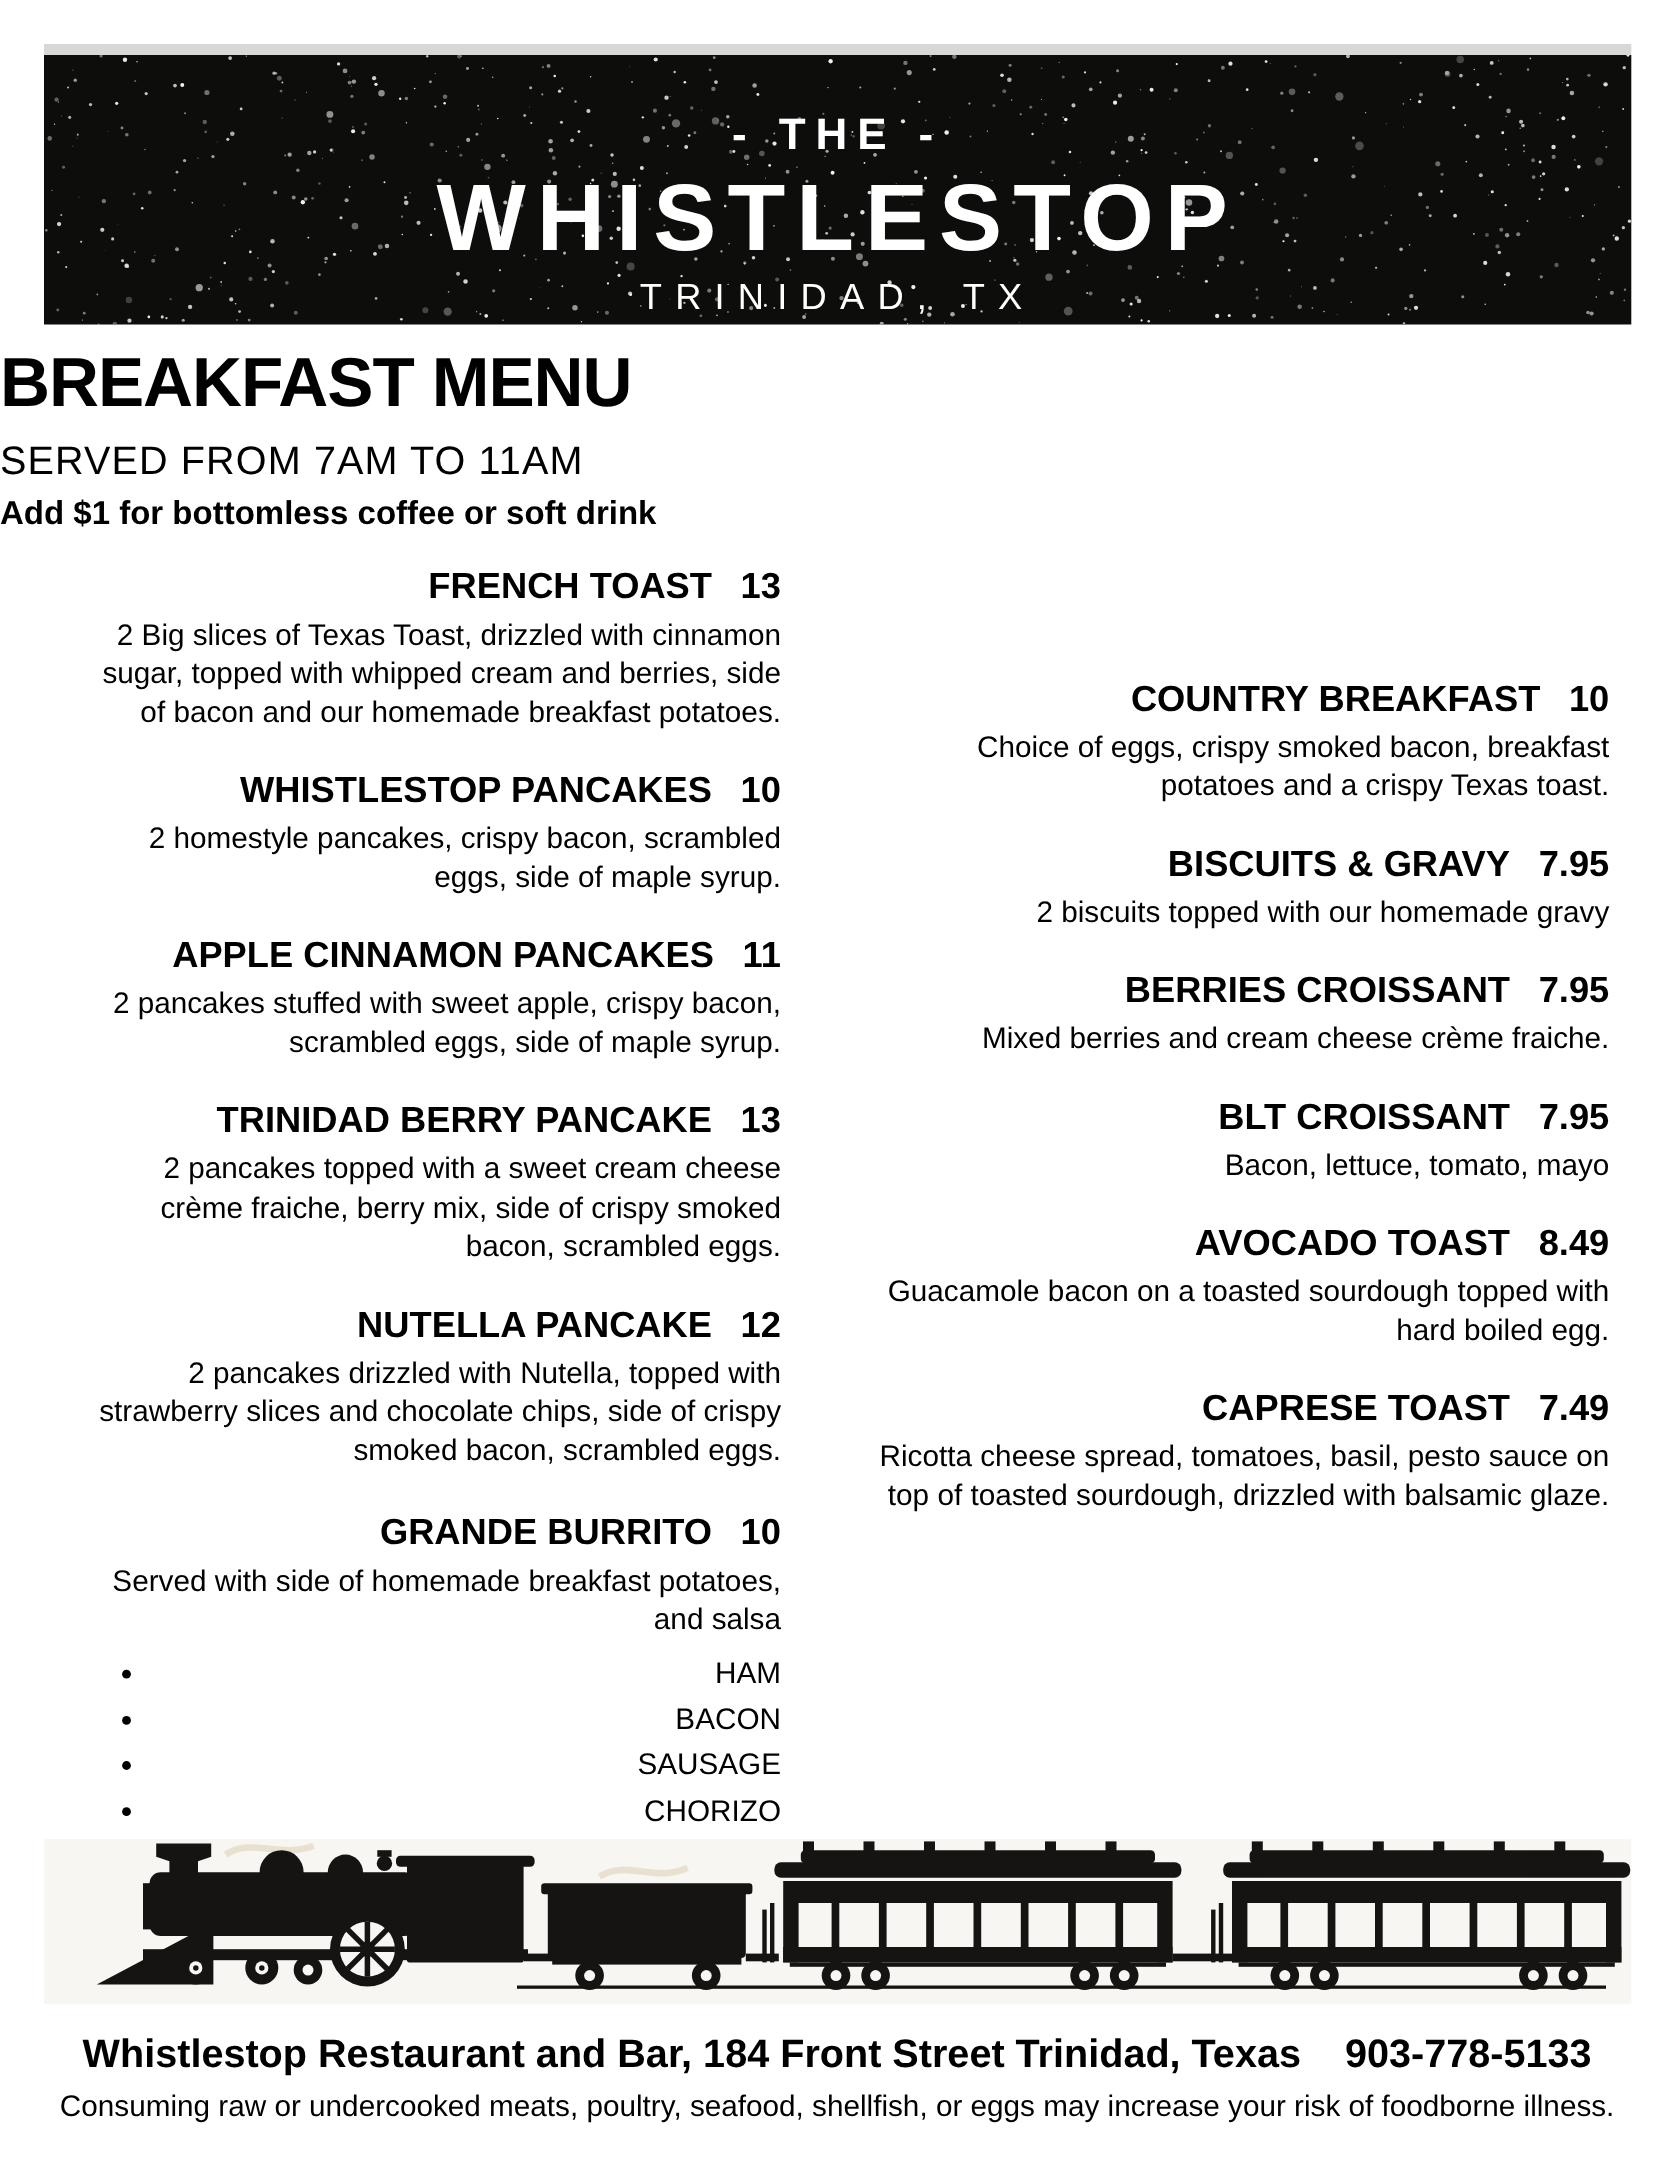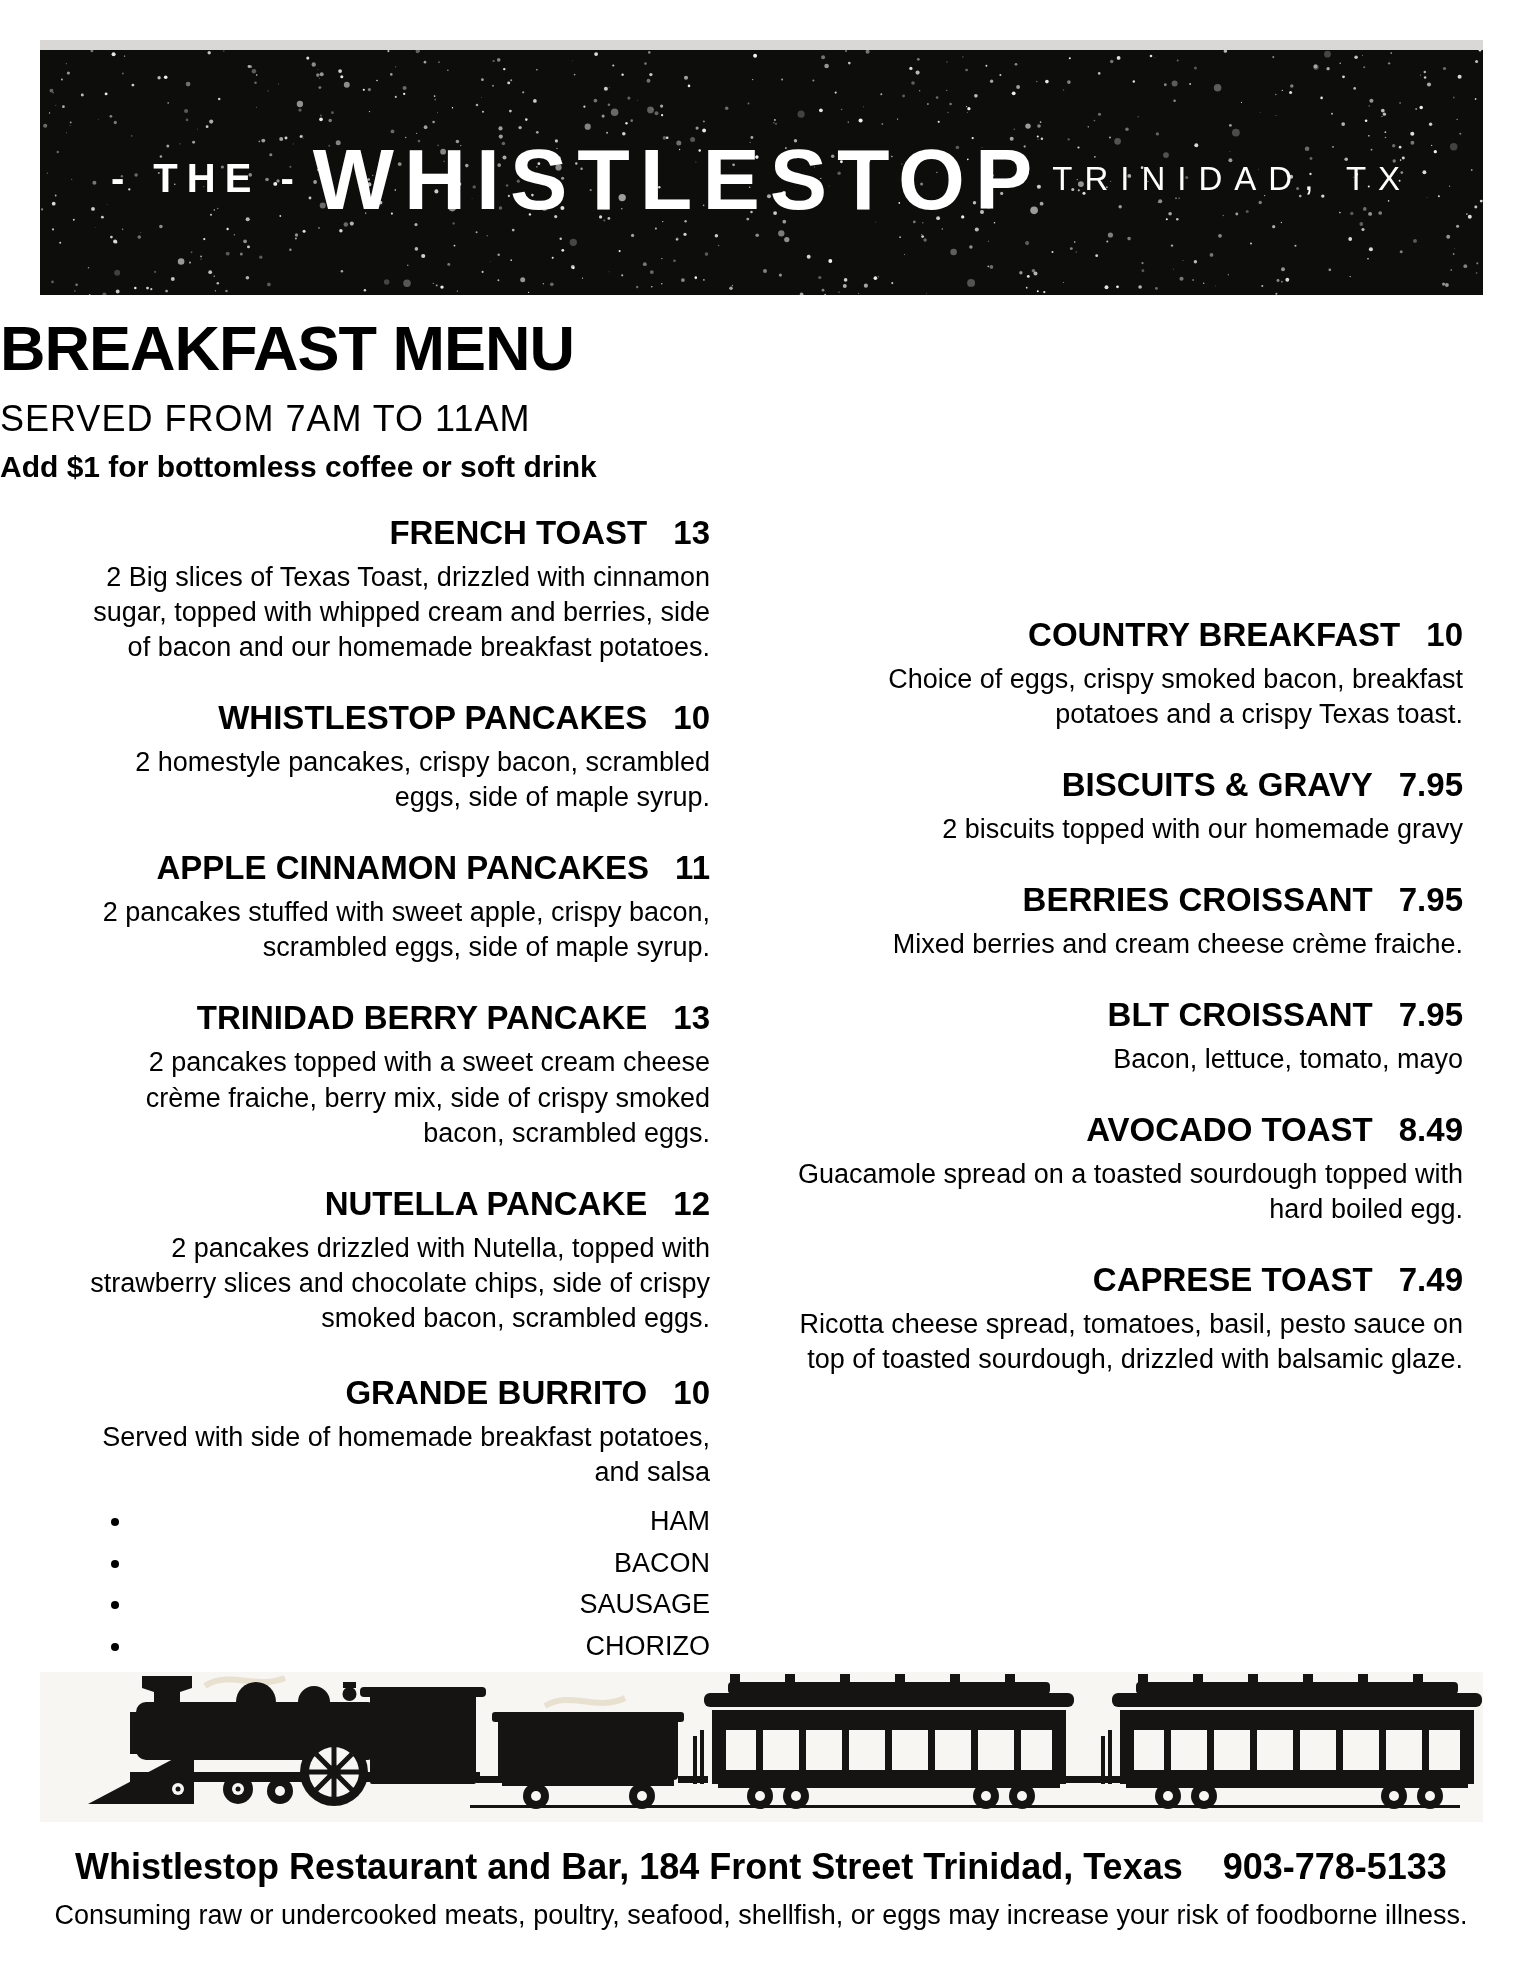--- a/index.html
+++ b/index.html
@@ -7,22 +7,22 @@
   .page { position:relative; width:1522px; height:1969px; background:#fff; overflow:hidden; }
 
   
   .top-edge { position:absolute; left:40px; top:40px; width:1443px; height:10px; background:#d9d8d6; }
   .banner {
     position:absolute; left:40px; top:50px; width:1443px; height:245px;
     background:#0d0d0c; color:#fff; overflow:hidden;
   }
   .banner .speckles { position:absolute; inset:0; width:100%; height:100%; }
   .banner-text {
-    position:relative; height:100%; display:flex; 
-    align-items:center; justify-content:center; gap:10px; padding-top:6px;
+    position:relative; height:100%; display:flex; flex-direction:column;
+    align-items:center; justify-content:center; gap:10px; padding-top:22px;
   }
   .banner-pre  { font-size:40px; font-weight:bold; letter-spacing:9px; }
   .banner-title{ font-size:86px; font-weight:bold; letter-spacing:10px; line-height:1; }
   .banner-sub  { font-size:33px; font-weight:normal; letter-spacing:12px;text-align:right; }
 
   
   .menu-header { position:absolute; top:312px; left:0; width:100%; }
   .menu-header h1 { margin:0 0 14px; font-size:63px; font-weight:bold; letter-spacing:-1px; }
   .menu-header .served { font-size:36px; letter-spacing:1px; margin-bottom:10px; }
   .menu-header .addon  { font-size:30px; font-weight:bold; }
@@ -869,21 +869,21 @@
         </div>
 
         <div class="menu-item">
           <h3><span class="item-name">BLT CROISSANT</span><span class="item-price">7.95</span></h3>
           <p class="item-desc">Bacon, lettuce, tomato, mayo</p>
 
         </div>
 
         <div class="menu-item">
           <h3><span class="item-name">AVOCADO TOAST</span><span class="item-price">8.49</span></h3>
-          <p class="item-desc">Guacamole spread on a toasted sourdough topped with hard boiled egg.</p>
+          <p class="item-desc">Guacamole bacon on a toasted sourdough topped with hard boiled egg.</p>
 
         </div>
 
         <div class="menu-item">
           <h3><span class="item-name">CAPRESE TOAST</span><span class="item-price">7.49</span></h3>
           <p class="item-desc">Ricotta cheese spread, tomatoes, basil, pesto sauce on top of toasted sourdough, drizzled with balsamic glaze.</p>
 
         </div>
       </div>
   </main>

